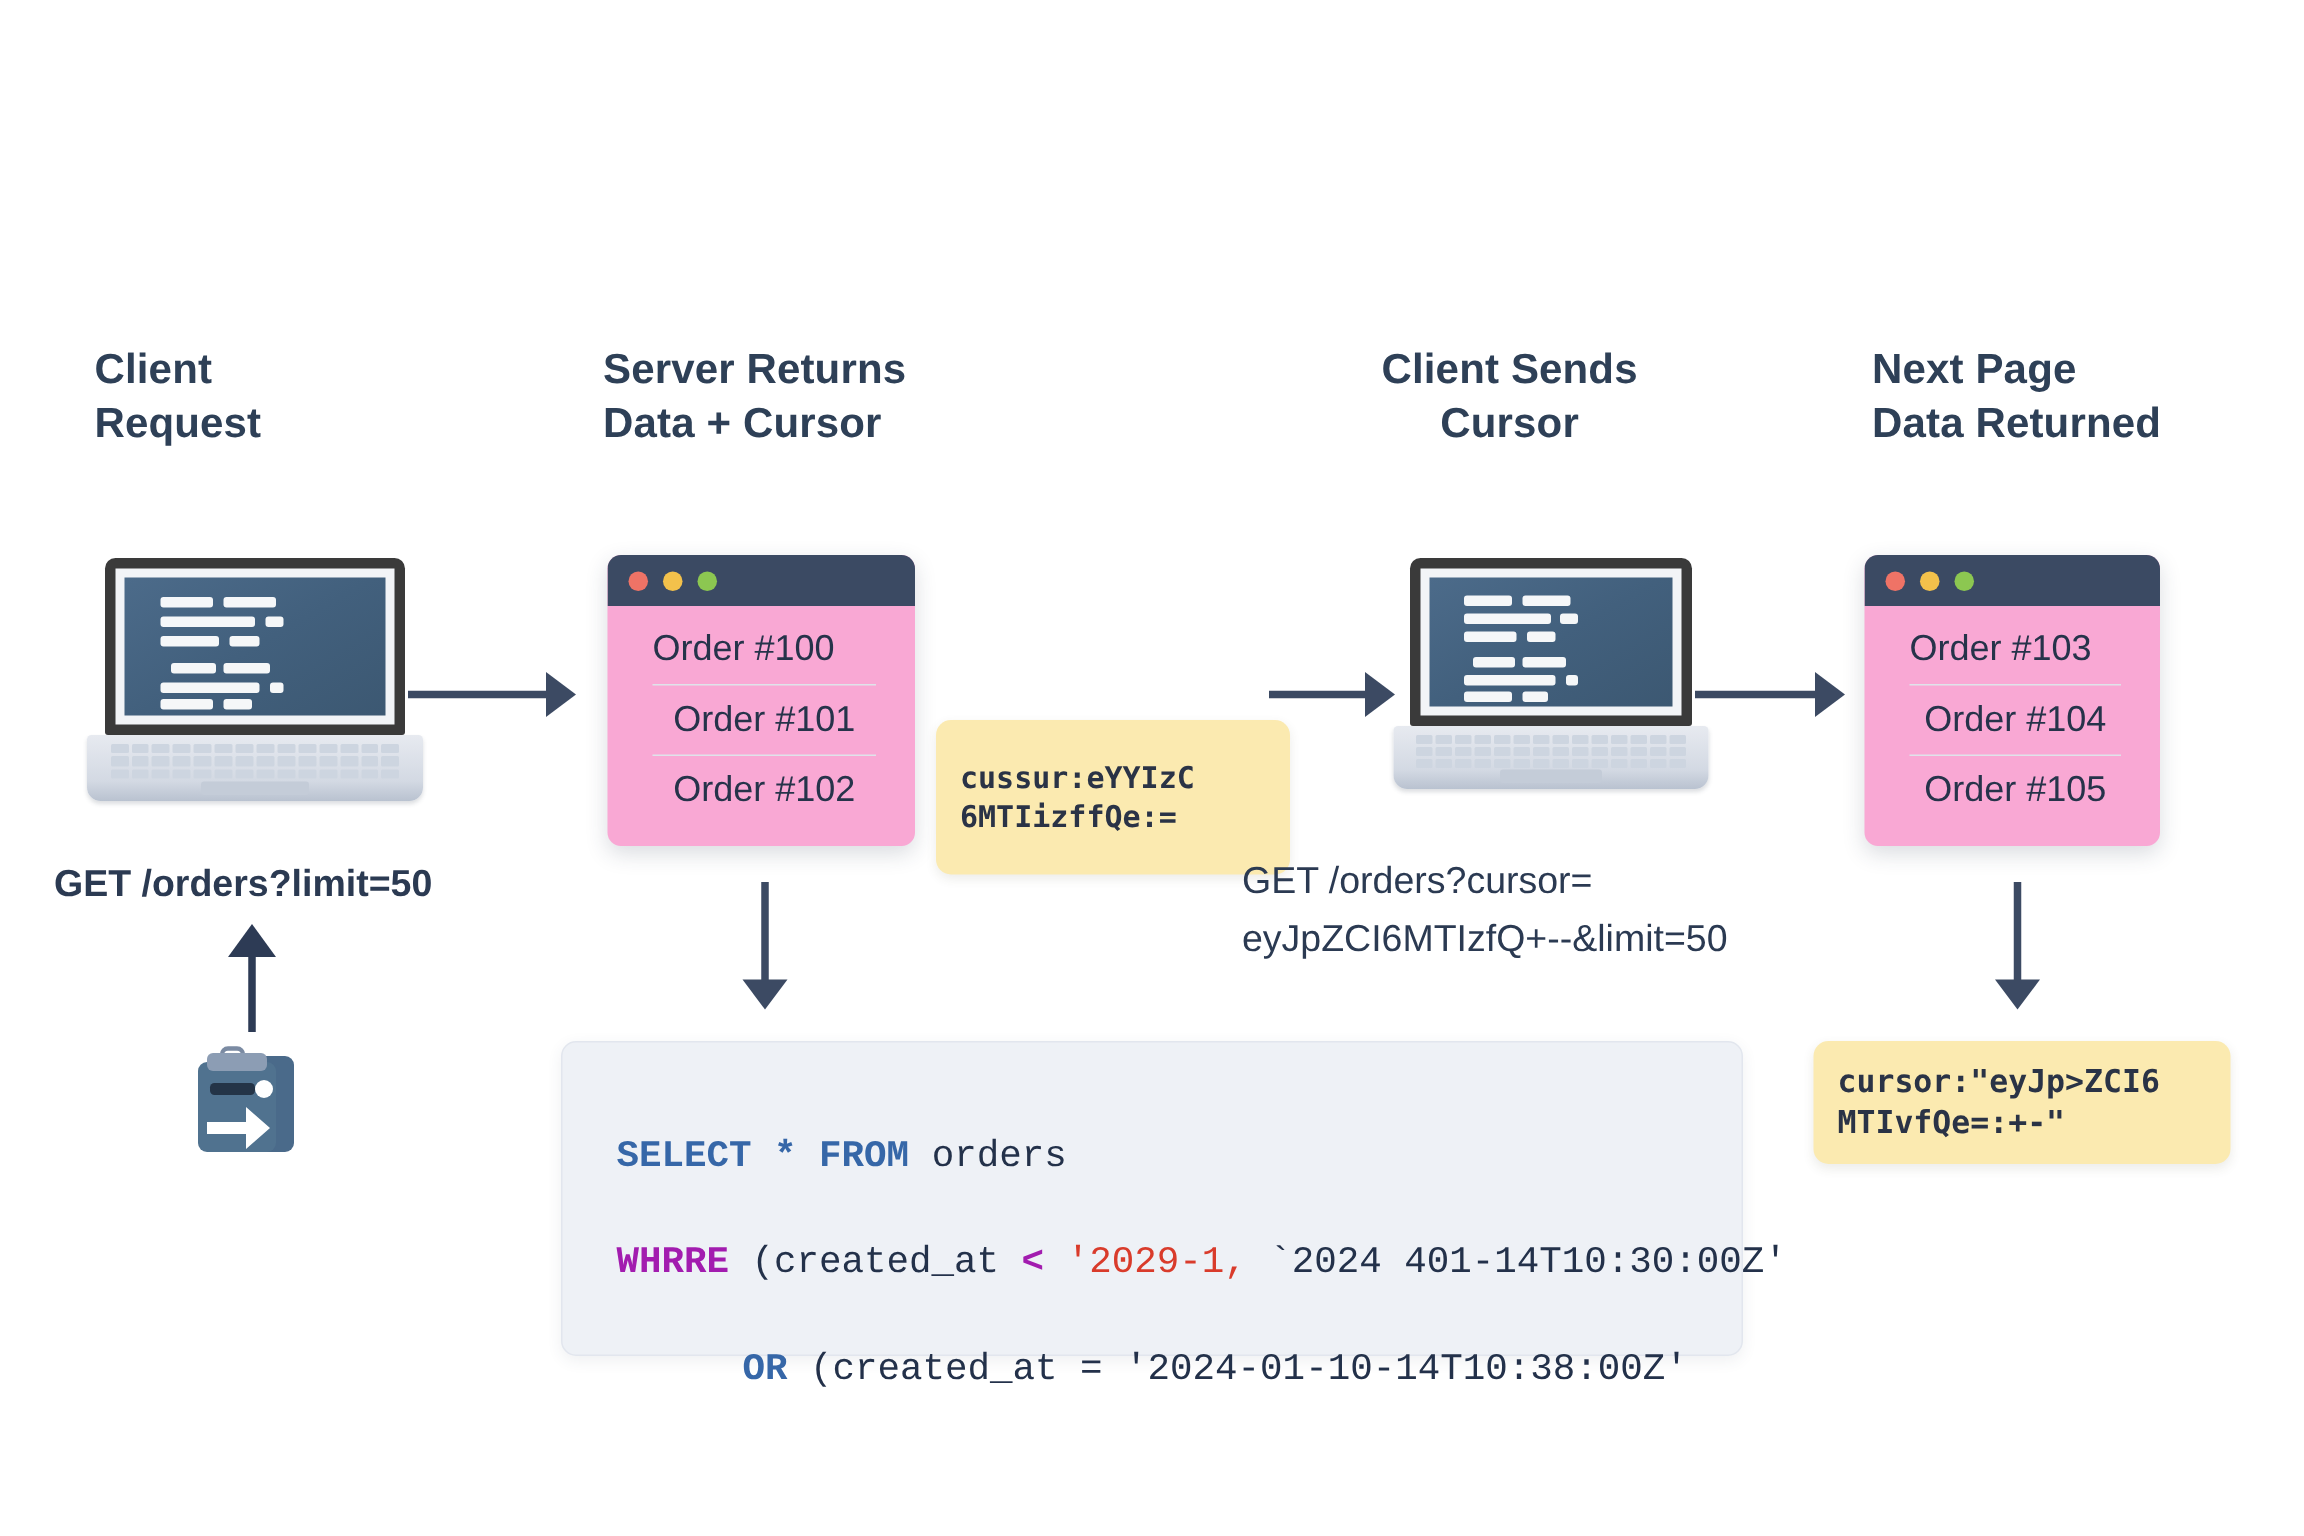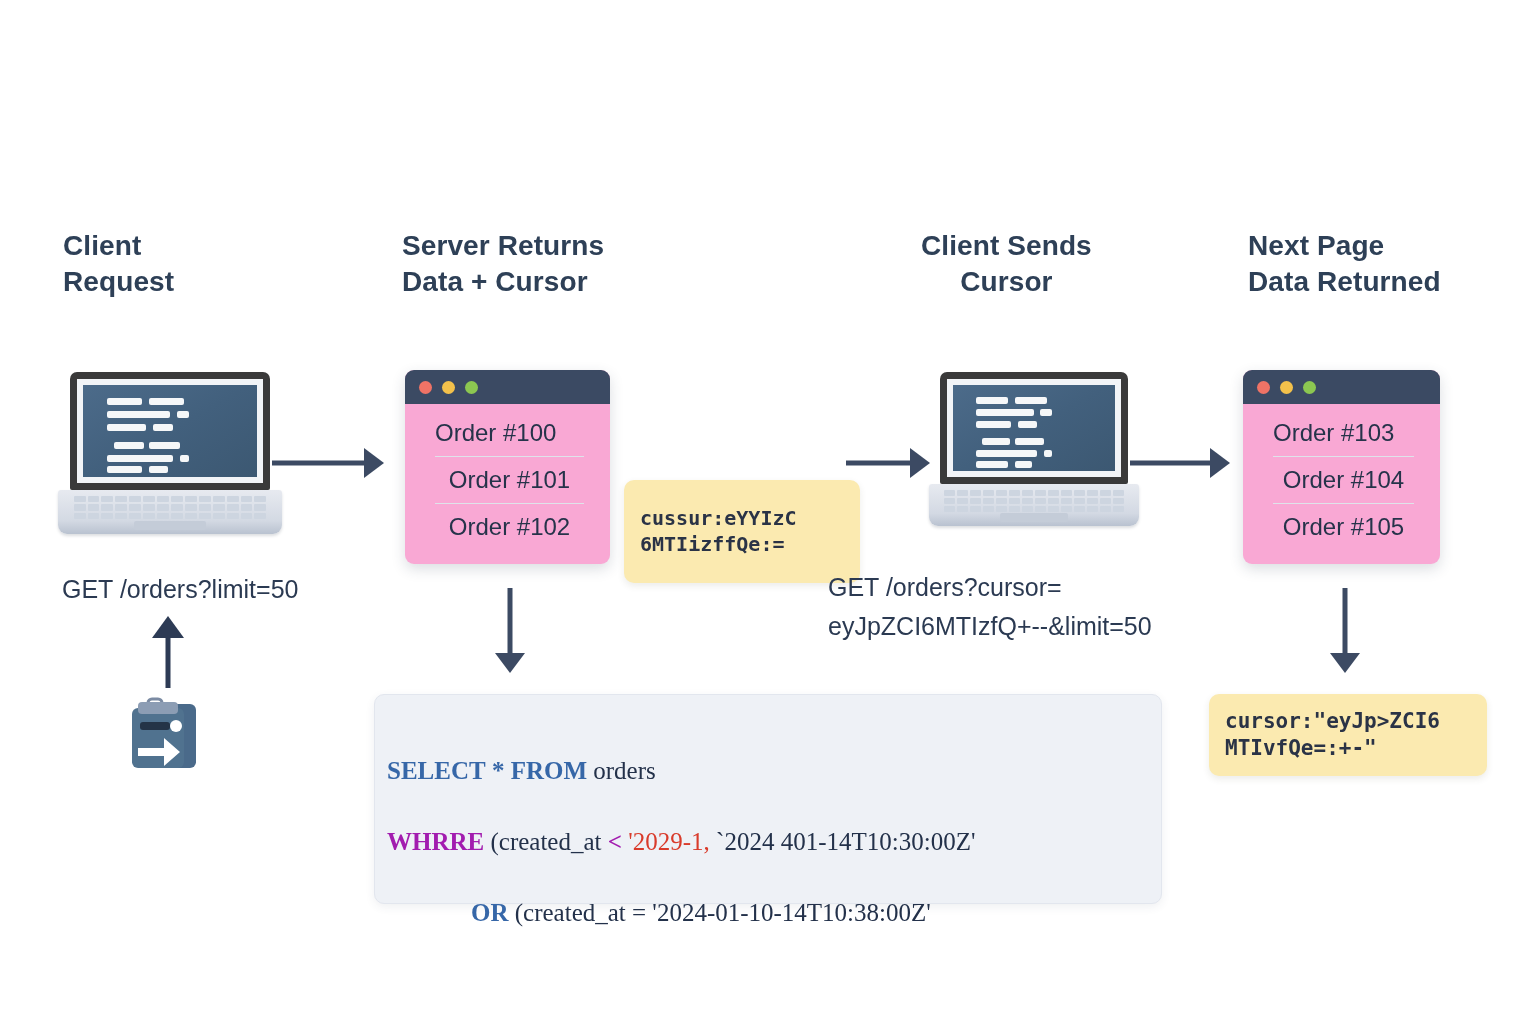--- a/index.html
+++ b/index.html
@@ -138,23 +138,23 @@
     border-left:16px solid transparent;border-right:16px solid transparent;
   }
 
   
   .sqlpanel{
     position:absolute;
     background:#eef1f6;
     border:1px solid #e2e6ee;
     border-radius:10px;
     box-shadow:0 3px 10px rgba(50,60,85,.08);
-    padding:22px 30px 22px 12px;
+    padding:22px 30px 22px 36px;
     box-sizing:border-box;
-    font-family:Liberation Serif, serif;
+    font-family:Liberation Mono, monospace;
     font-size:25px;
     line-height:1.42;
     color:#23314a;
     white-space:pre;
   }
   .kw{color:#3667a8;font-weight:bold;}
   .err{color:#a21caf;font-weight:bold;}
   .str{color:#d93b2b;}
   .plain{color:#23314a;}
   .indent{display:inline-block;width:84px;}
@@ -357,21 +357,21 @@
       <span class="dot" style="background:#f3c14b"></span>
       <span class="dot" style="background:#8cc751"></span>
     </div>
     <div class="body">
       <div class="row">Order #103</div>
       <div class="row">Order #104</div>
       <div class="row">Order #105</div>
     </div>
   </div>
 
-  <div class="caption" style="left:62px;top:570px;">GET /orders?limit=50</div>
+  <div class="caption" style="left:36px;top:570px;font-weight:bold;">GET /orders?limit=50</div>
   <div class="caption" style="left:828px;top:568px;">GET /orders?cursor=
 eyJpZCI6MTIzfQ+--&amp;limit=50</div>
 
   <div class="arrow-up" style="left:148px;top:616px;width:40px;height:72px;">
     <span class="head"></span>
       <span class="shaft" style="height:50px;"></span>
   </div>
   <div class="clipboard" style="left:128px;top:694px;width:72px;height:76px;">
     <svg viewBox="0 0 72 76" width="72" height="76" aria-hidden="true">
       <rect x="20" y="5" width="14" height="10" rx="4" fill="none" stroke="#7b8ba3" stroke-width="3"></rect>

